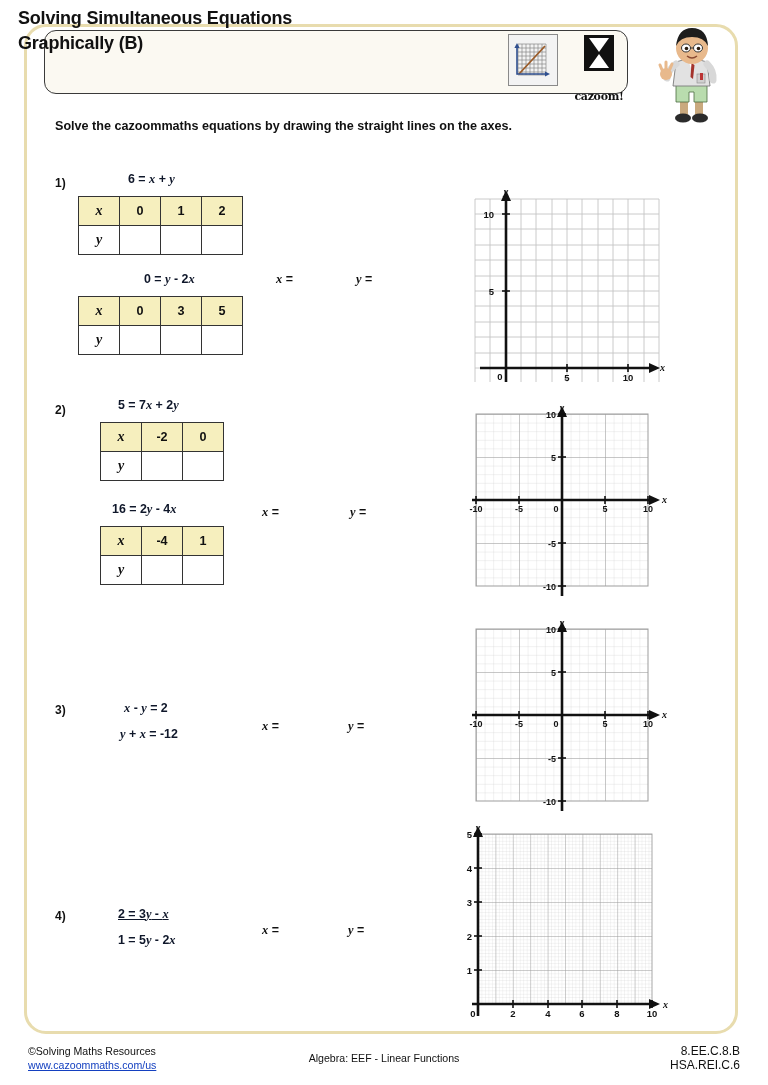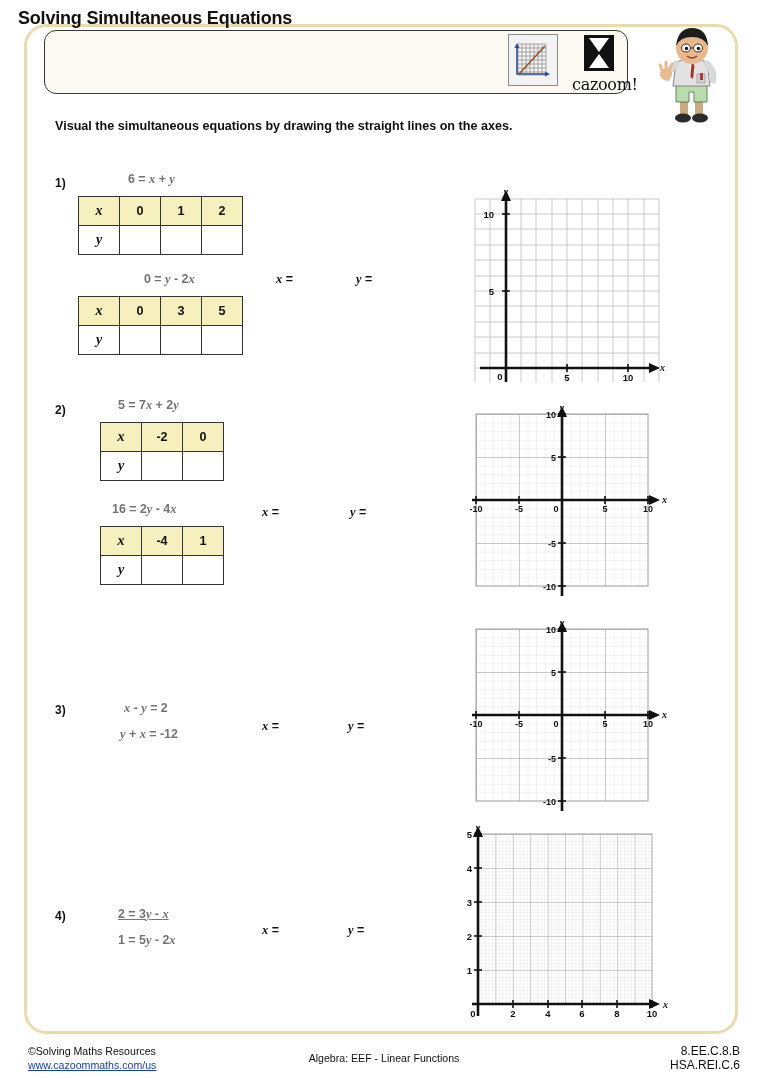--- a/index.html
+++ b/index.html
@@ -77,24 +77,24 @@
   .cazoom-mark:after{
     content:"";position:absolute;left:50%;bottom:3px;
     transform:translateX(-50%);
     width:0;height:0;
     border-left:10px solid transparent;
     border-right:10px solid transparent;
     border-bottom:14px solid #fff;
   }
   .cazoom-word{
     font-family:"DejaVu Serif", serif;
-    font-weight:normal;
-    font-size:16px;
+    font-weight:bold;
+    font-size:11px;
     color:#111;
-    margin-top:4px;
+    margin-top:19px;
     letter-spacing:-0.3px;
   }
   .mascot{
     position:absolute;
     left:648px;top:24px;
     width:86px;height:100px;
   }
 
   
   .instructions{
@@ -112,21 +112,21 @@
   .q-num{
     position:absolute;
     font-size:12px;
     font-weight:bold;
     color:#111;
   }
   .eq-label{
     position:absolute;
     font-size:12.4px;
     font-weight:bold;
-    color:#737373;
+    color:#0f172a;
     white-space:nowrap;
   }
   .eq-label i{font-style:italic;font-family:"Liberation Serif",serif;font-weight:bold;}
   .ans-x,.ans-y{
     position:absolute;
     font-size:12.4px;
     font-weight:bold;
     color:#111;
     white-space:nowrap;
   }
@@ -180,20 +180,21 @@
 </style>
 </head>
 <body>
 
 <div class="page-border"></div>
 
 <div class="header-box"></div>
 
 <div class="header-title">
   <span>Solving Simultaneous Equations</span>
+  <span>Graphically (B)</span>
 </div>
 
 <div class="logo-wrap">
   <div class="graph-icon">
     <svg width="42" height="44" viewBox="0 0 42 44">
       <g stroke="#888" stroke-width="0.7">
         <line x1="6" y1="6" x2="6" y2="37"></line>
           <line x1="10" y1="6" x2="10" y2="37"></line>
         <line x1="14" y1="6" x2="14" y2="37"></line>
           <line x1="18" y1="6" x2="18" y2="37"></line>
@@ -252,21 +253,21 @@
     <ellipse cx="38" cy="24" rx="4.5" ry="4" fill="#fff" stroke="#333" stroke-width="1"></ellipse>
     <ellipse cx="50" cy="24" rx="4.5" ry="4" fill="#fff" stroke="#333" stroke-width="1"></ellipse>
     <circle cx="38.5" cy="24.5" r="1.8" fill="#2b1b0e"></circle>
     <circle cx="50.5" cy="24.5" r="1.8" fill="#2b1b0e"></circle>
     <line x1="42.5" y1="24" x2="45.5" y2="24" stroke="#333" stroke-width="1"></line>
     <path d="M39 32 q5 4 10 0" stroke="#8a4a32" stroke-width="1.4" fill="none"></path>
   </svg>
 </div>
 
 <div class="instructions">
-  <span>Visual the simultaneous equations by drawing the straight lines on the axes.</span>
+  <span>Solve the cazoommaths equations by drawing the straight lines on the axes.</span>
 </div>
 
 <div class="q-num" style="left:55px;top:176px;">1)</div>
 <div class="eq-label" style="left:128px;top:172px;">6 = <i>x</i> + <i>y</i></div>
 
 <table class="vt" style="left:78px;top:196px;">
   <tbody>
       <tr class="head">
     <td class="var">x</td>
     <td>0</td>

